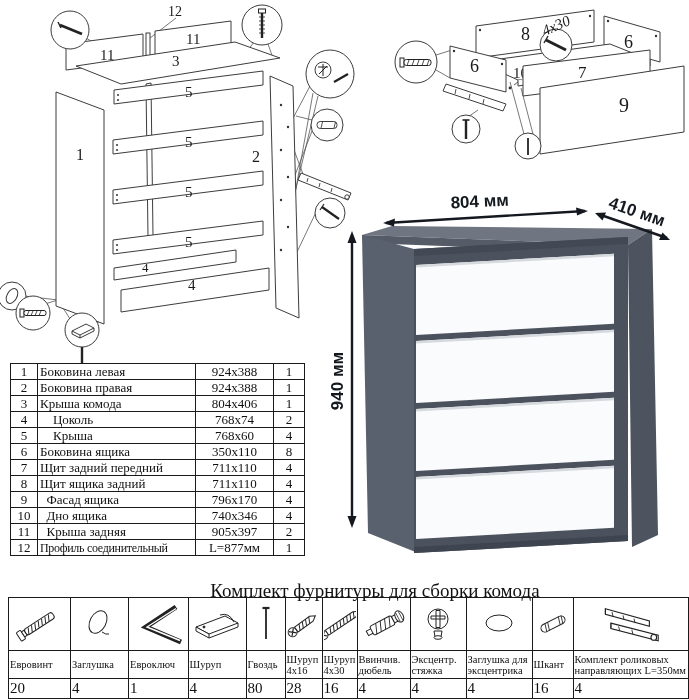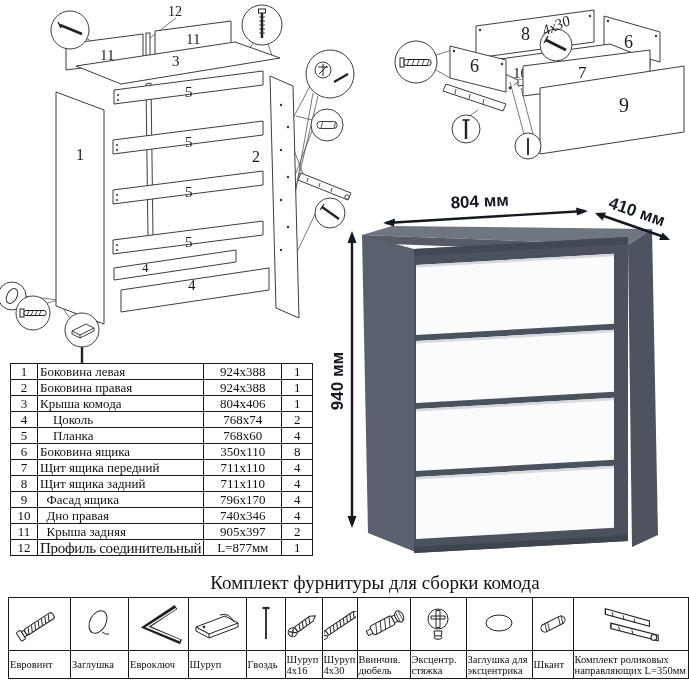--- a/index.html
+++ b/index.html
@@ -10,24 +10,24 @@
   .dim-label{font-family:"Liberation Sans",sans-serif;font-weight:bold;font-size:17px;fill:#14181f;}
 
   
   #parts-table{border-collapse:collapse;table-layout:fixed;}
   #parts-table td{border:1px solid #1a1a1a;font-size:13px;line-height:14px;
                   padding:0 2px;height:15px;overflow:hidden;}
   #parts-table td.c-num{width:22px;text-align:center;}
   #parts-table td.c-name{width:153px;white-space:pre;margin-top:19px;}
   #parts-table td.c-size{width:73px;text-align:center;font-family:Liberation Serif, serif;}
   #parts-table td.c-qty{width:26px;text-align:center;}
-  #parts-table td.small{font-size:15px;letter-spacing:-0.3px;}
+  #parts-table td.small{font-size:12px;letter-spacing:-0.3px;}
 
   
-  #hw-title{font-size:19px;text-align:center;}
+  #hw-title{font-size:19px;text-align:center;margin-top:8px;}
   #hardware-table{border-collapse:collapse;table-layout:fixed;}
   #hardware-table td{border:1px solid #1a1a1a;vertical-align:middle;
                      padding:0 1px;overflow:hidden;}
   #hardware-table tr.r-icon td{height:52px;}
   #hardware-table tr.r-name td{height:27px;font-size:10.5px;line-height:11px;}
   #hardware-table tr.r-qty td{height:19px;font-size:15px;}
   .hwicon{display:block;margin:0 auto;}
   .ln{stroke:#3c3c3c;stroke-width:1;fill:#ffffff;}
   .thin{stroke:#555;stroke-width:0.8;fill:none;}
   .dash{stroke:#444;stroke-width:0.9;fill:none;stroke-dasharray:5 3;}
@@ -387,51 +387,51 @@
         <td class="c-qty">1</td>
       </tr>
     <tr>
         <td class="c-num">4</td>
         <td class="c-name">    Цоколь</td>
         <td class="c-size">768x74</td>
         <td class="c-qty">2</td>
       </tr>
     <tr>
         <td class="c-num">5</td>
-        <td class="c-name">    Планка</td>
+        <td class="c-name">    Крыша</td>
         <td class="c-size">768x60</td>
         <td class="c-qty">4</td>
       </tr>
     <tr>
         <td class="c-num">6</td>
         <td class="c-name">Боковина ящика</td>
         <td class="c-size">350x110</td>
         <td class="c-qty">8</td>
       </tr>
     <tr>
         <td class="c-num">7</td>
-        <td class="c-name">Щит ящика передний</td>
+        <td class="c-name">Щит задний передний</td>
         <td class="c-size">711x110</td>
         <td class="c-qty">4</td>
       </tr>
     <tr>
         <td class="c-num">8</td>
         <td class="c-name">Щит ящика задний</td>
         <td class="c-size">711x110</td>
         <td class="c-qty">4</td>
       </tr>
     <tr>
         <td class="c-num">9</td>
         <td class="c-name">  Фасад ящика</td>
         <td class="c-size">796x170</td>
         <td class="c-qty">4</td>
       </tr>
     <tr>
         <td class="c-num">10</td>
-        <td class="c-name">  Дно правая</td>
+        <td class="c-name">  Дно ящика</td>
         <td class="c-size">740x346</td>
         <td class="c-qty">4</td>
       </tr>
     <tr>
         <td class="c-num">11</td>
         <td class="c-name">  Крыша задняя</td>
         <td class="c-size">905x397</td>
         <td class="c-qty">2</td>
       </tr>
     <tr>
@@ -530,14 +530,28 @@
       <td>Шуруп</td>
       <td>Гвоздь</td>
       <td>Шуруп 4x16</td>
       <td>Шуруп 4x30</td>
       <td>Ввинчив. дюбель</td>
       <td>Эксцентр. стяжка</td>
       <td>Заглушка для эксцентрика</td>
       <td>Шкант</td>
       <td>Комплект роликовых направляющих L=350мм</td>
     </tr>
+    <tr class="r-qty">
+      <td>20</td>
+      <td>4</td>
+      <td>1</td>
+      <td>4</td>
+      <td>80</td>
+      <td>28</td>
+      <td>16</td>
+      <td>4</td>
+      <td>4</td>
+      <td>4</td>
+      <td>16</td>
+      <td>4</td>
+    </tr>
   </tbody>
 </table>
 
 </body></html>

